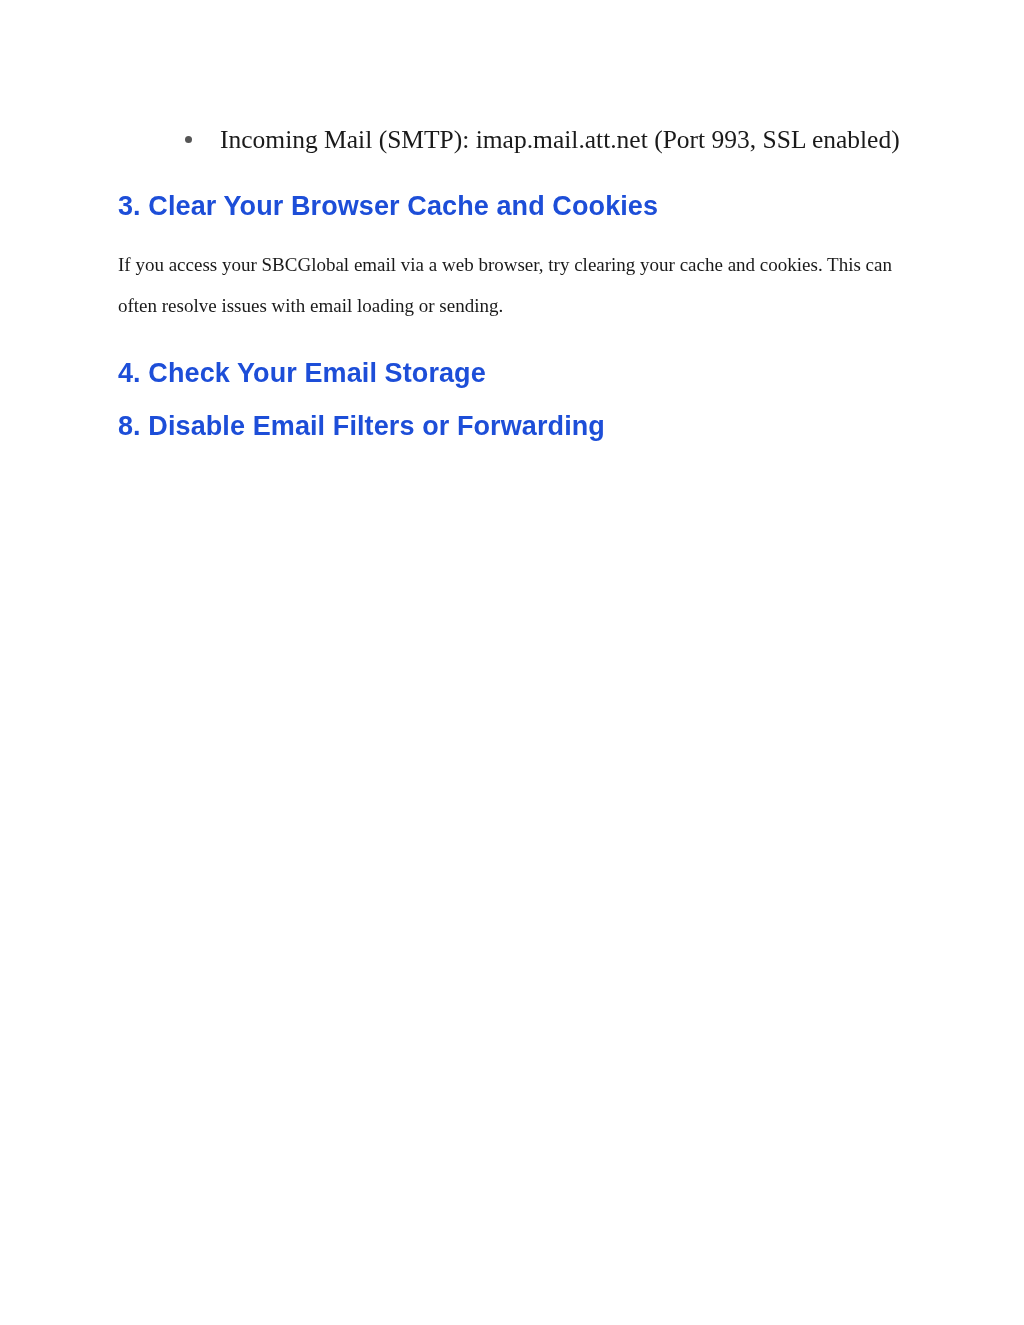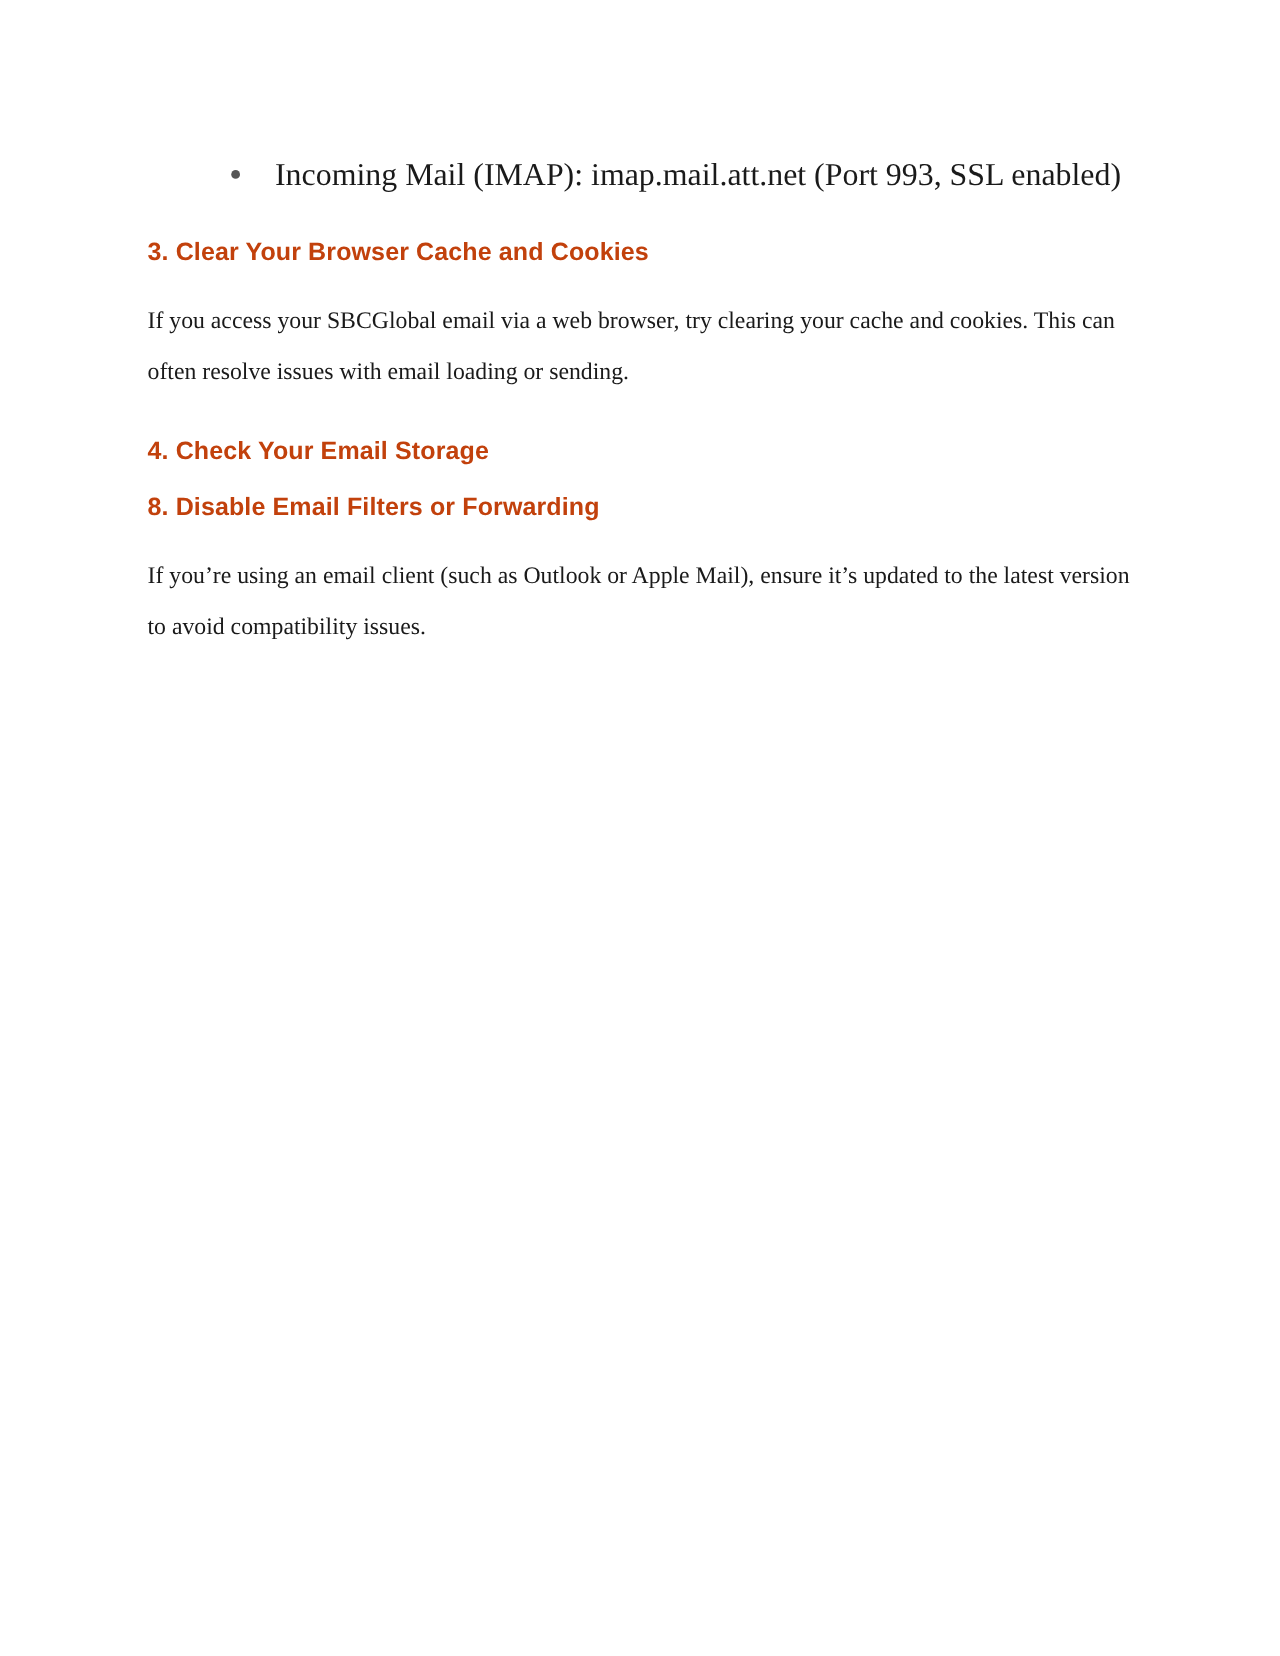--- a/index.html
+++ b/index.html
@@ -40,23 +40,23 @@
     position: absolute;
     left: 67px;
     top: 18px;
     width: 7px;
     height: 7px;
     background: #555555;
     border-radius: 50%;
   }
   h2.section-head {
     font-family: "Liberation Sans", sans-serif;
-    font-size: 20px;
+    font-size: 27px;
     font-weight: bold;
-    color: #c2410c;
+    color: #1d4ed8;
     margin: 16px 0 22px 0;
     letter-spacing: 0.1px;
   }
   p.body-text {
     font-family: "Liberation Serif", serif;
     font-size: 19px;
     line-height: 41px;
     color: #1a1a1a;
     margin: 0 0 32px 0;
     max-width: 795px;
@@ -66,26 +66,25 @@
 </head>
 <body>
 
 <div class="page">
 
   <div class="spacer-top"></div>
 
   <ul class="bullets">
     <li>
       <span class="dot"></span>
-      <span>Incoming Mail (IMAP): imap.mail.att.net (Port 993, SSL enabled)</span>
+      <span>Incoming Mail (SMTP): imap.mail.att.net (Port 993, SSL enabled)</span>
     </li>
   </ul>
 
   <h2 class="section-head">3. Clear Your Browser Cache and Cookies</h2>
   <p class="body-text">If you access your SBCGlobal email via a web browser, try clearing your cache and cookies. This can often resolve issues with email loading or sending.</p>
 
   <h2 class="section-head">4. Check Your Email Storage</h2>
 
   <h2 class="section-head">8. Disable Email Filters or Forwarding</h2>
 
-  <p class="body-text">If you’re using an email client (such as Outlook or Apple Mail), ensure it’s updated to the latest version to avoid compatibility issues.</p>
 
 </div>
 
 </body></html>

